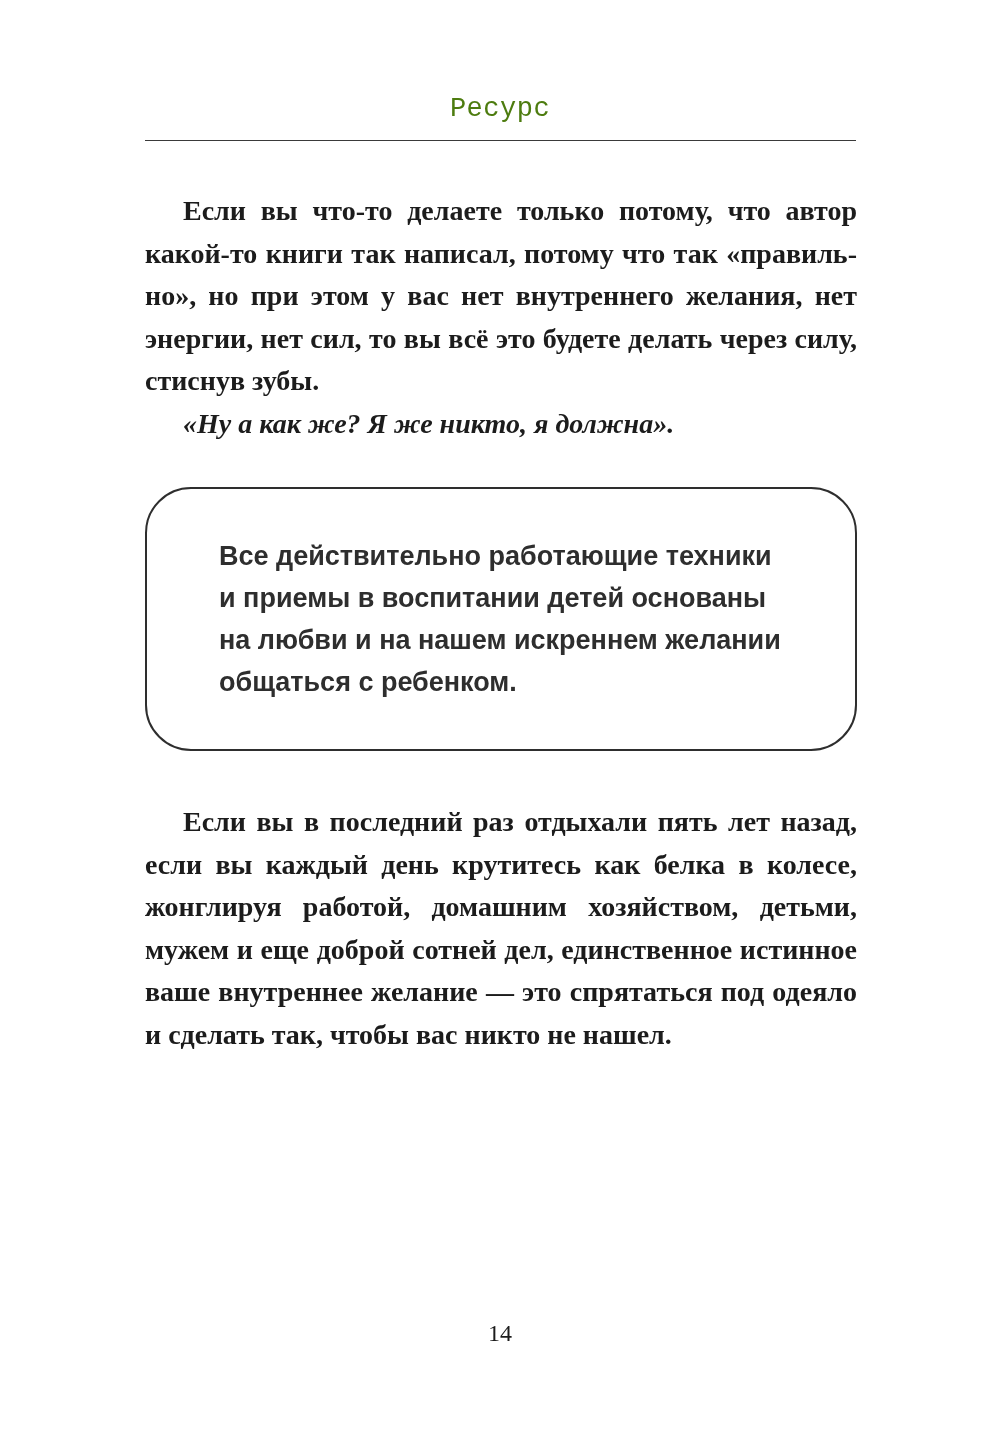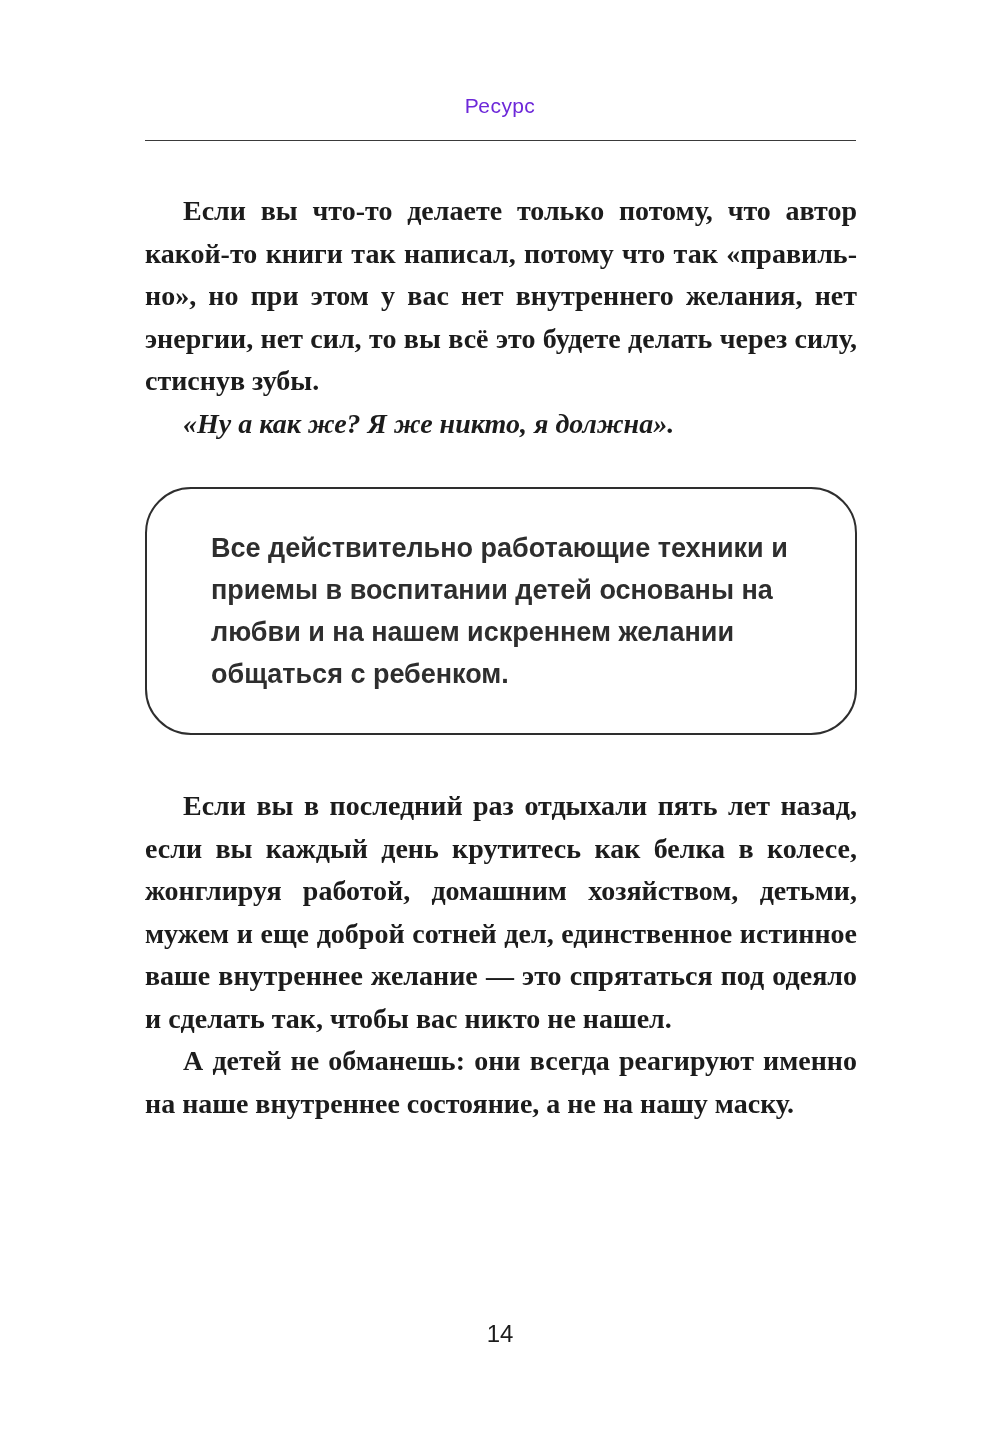--- a/index.html
+++ b/index.html
@@ -19,24 +19,24 @@
       position: absolute;
       inset: 0;
       background: #ffffff;
     }
     .running-head {
       position: absolute;
       top: 94px;
       left: 0;
       width: 100%;
       text-align: center;
-      font-family: Liberation Sans, sans-serif;
-      font-size: 21px;
+      font-family: Liberation Mono, monospace;
+      font-size: 27px;
       letter-spacing: 0.5px;
-      color: #6d28d9;
+      color: #4d7c0f;
     }
     .header-rule {
       position: absolute;
       top: 140px;
       left: 145px;
       width: 711px;
       border: none;
       border-top: 1.5px solid #3a3a3a;
       margin: 0;
     }
@@ -61,35 +61,35 @@
     }
     .callout {
       box-sizing: border-box;
       margin: 42px 0 50px 0;
       border: 2px solid #2e2e2e;
       border-radius: 46px;
       padding: 38px 64px 38px 64px;
       background: #ffffff;
     }
     .callout-text {
-      margin: 0;
+      margin: 8px;
       font-family: "Liberation Sans", sans-serif;
       font-size: 27px;
       line-height: 42px;
       text-align: left;
       color: #2e2e2e;
       hyphens: manual;
     }
     .page-number {
       position: absolute;
       top: 1320px;
       left: 0;
       width: 100%;
       text-align: center;
-      font-family: Liberation Sans, sans-serif;
+      font-family: Liberation Serif, serif;
       font-size: 24px;
       color: #1c1c1c;
     }
   </style>
 </head>
 <body>
 
 <div class="page">
 
   <div class="running-head">Ресурс</div>
@@ -102,19 +102,18 @@
 
     <p class="body italic">«Ну а как же? Я же никто, я должна».</p>
 
 
     <div class="callout">
       <p class="callout-text">Все действительно работающие техники и приемы в воспитании детей основаны на любви и на нашем искреннем жела­нии общаться с ребенком.</p>
     </div>
 
     <p class="body">Если вы в последний раз отдыхали пять лет назад, если вы каждый день крутитесь как белка в колесе, жонглируя работой, домашним хозяйством, детьми, мужем и еще доброй сотней дел, единственное ис­тинное ваше внутреннее желание — это спрятаться под одеяло и сделать так, чтобы вас никто не нашел.</p>
 
-    <p class="body">А детей не обманешь: они всегда реагируют именно на наше внутреннее состояние, а не на нашу маску.</p>
 
   </div>
 
   <div class="page-number">14</div>
 
 </div>
 
 </body></html>

